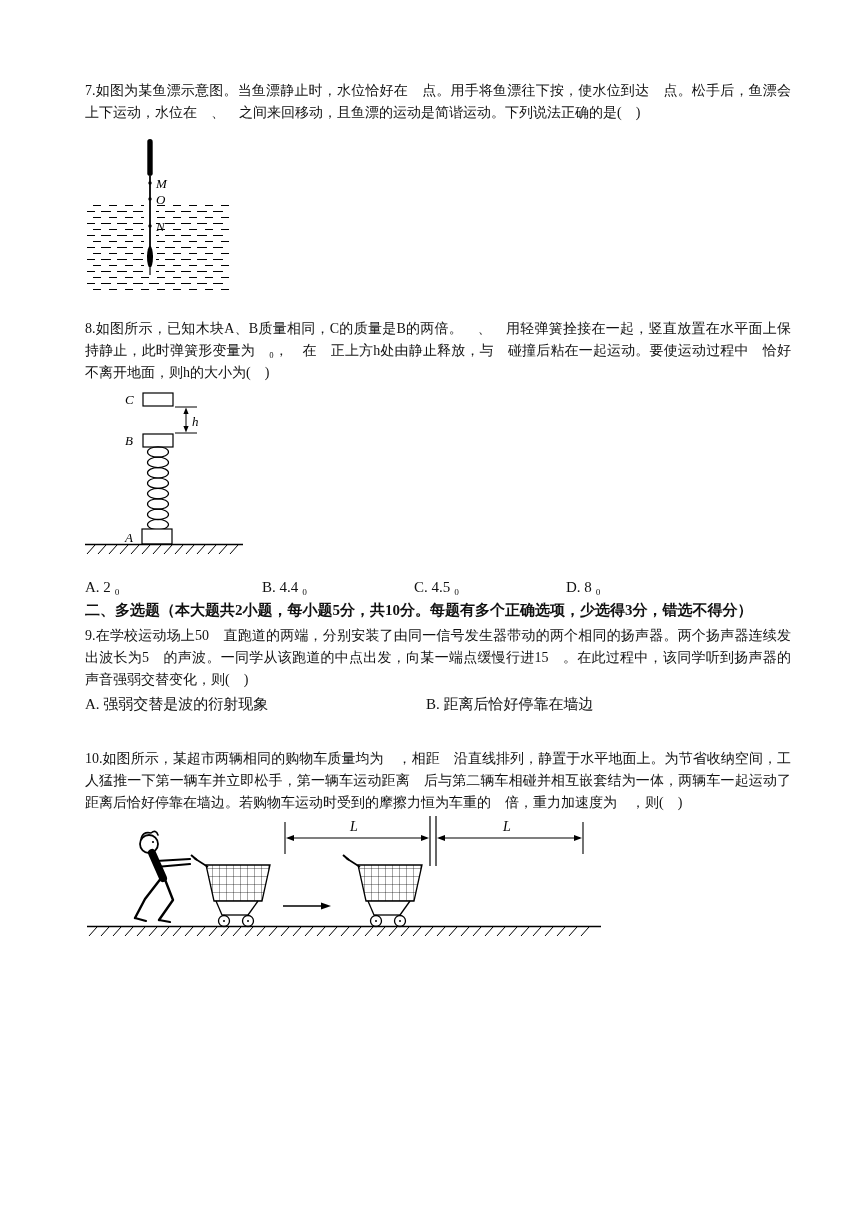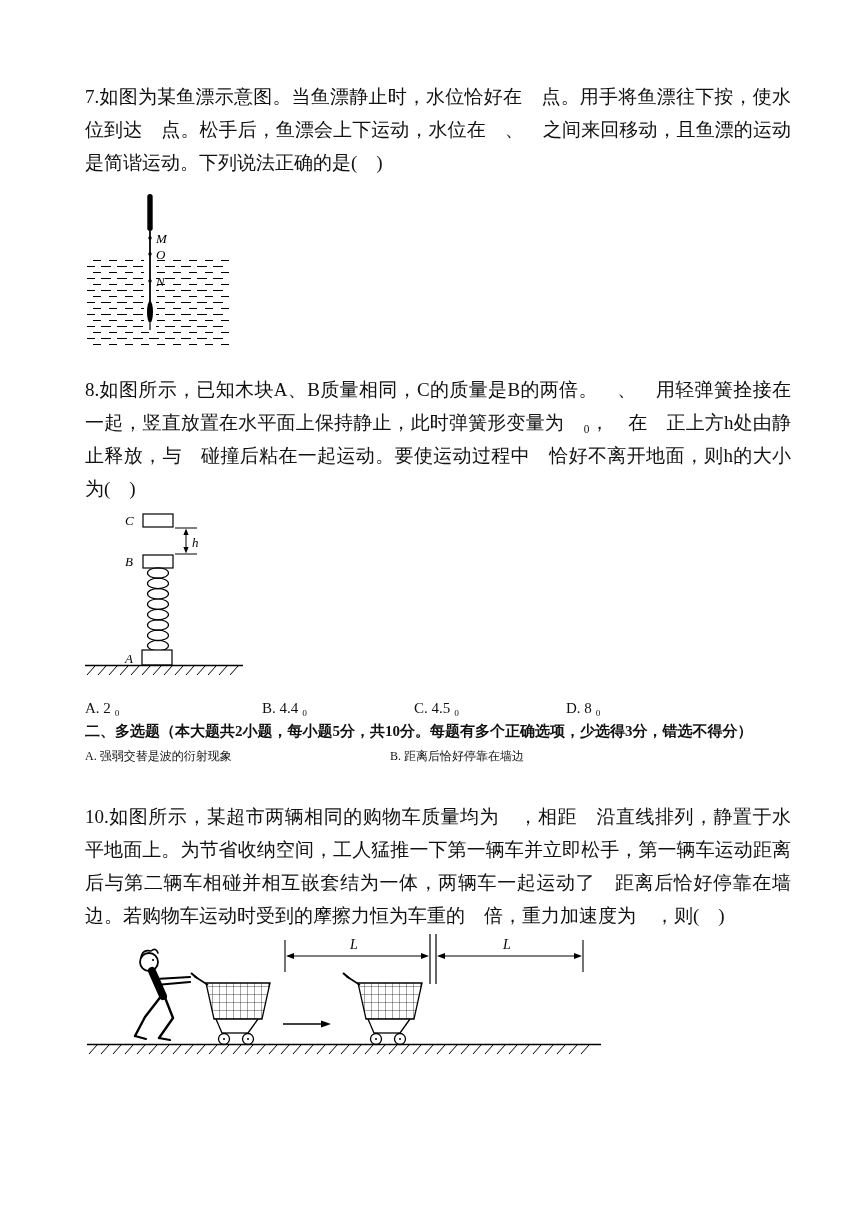--- a/index.html
+++ b/index.html
@@ -3,35 +3,35 @@
 <meta charset="utf-8">
 <style>
   * { margin:0; padding:0; box-sizing:border-box; }
   html, body { background:#ffffff; }
   body {
     width:867px; height:1227px; overflow:hidden;
     font-family:"Liberation Serif","DejaVu Serif",serif;
     color:#111111;
   }
   .page { width:867px; height:1227px; padding:80px 76px 0 85px; background:#fff; }
-  .stem { font-size:19px; line-height:33px; text-align:justify; }
+  .stem { font-size:14px; line-height:22px; text-align:justify; }
   .opt-line { font-size:15px; line-height:23px; }
   .options { margin-top:18px; }
   .diagram { display:block; }
   .q7-diagram { margin-top:12px; }
   .q8-stem { margin-top:22px; }
   .q8-diagram { margin-top:2px; }
   .opt-row { display:flex; margin-top:18px; font-size:15px; line-height:23px;gap:12px; }
   .opt-row .o1 { width:165px; }
   .opt-row .o2 { width:140px; }
   .opt-row .o3 { width:140px; }
   .sec-title { font-size:15px; line-height:23px; font-weight:bold; }
   .q9-stem { margin-top:3px; }
   .q9-options { margin-top:2px; }
-  .opt-row2 { display:flex; font-size:12px; line-height:23px; }
+  .opt-row2 { display:flex; font-size:15px; line-height:23px;gap:36px; }
   .opt-row2 .col1 { width:305px; }
   .q10-stem { margin-top:32px; }
   .q10-diagram { margin-top:0; }
   .svglbl { font:italic 13px "Liberation Serif","DejaVu Serif",serif; fill:#000; }
   .svglbl-big { font:italic 14px "Liberation Serif","DejaVu Serif",serif; fill:#000; }
   svg line, svg path, svg polyline { stroke:#000; }
 </style>
 </head>
 <body>
 
@@ -113,20 +113,21 @@
 
   <div class="opt-row">
     <span class="o1">A. 2 ₀</span>
     <span class="o2">B. 4.4 ₀</span>
     <span class="o3">C. 4.5 ₀</span>
     <span class="o4">D. 8 ₀</span>
   </div>
 
   <div class="sec-title">二、多选题（本大题共2小题，每小题5分，共10分。每题有多个正确选项，少选得3分，错选不得分）</div>
 
+  <p class="stem q9-stem">9.在学校运动场上50　直跑道的两端，分别安装了由同一信号发生器带动的两个相同的扬声器。两个扬声器连续发出波长为5　的声波。一同学从该跑道的中点出发，向某一端点缓慢行进15　。在此过程中，该同学听到扬声器的声音强弱交替变化，则(　)</p>
 
   <div class="q9-options">
     <div class="opt-row2">
       <span class="col1">A. 强弱交替是波的衍射现象</span>
       <span>B. 距离后恰好停靠在墙边</span>
     </div>
   </div>
 
   <p class="stem q10-stem">10.如图所示，某超市两辆相同的购物车质量均为　，相距　沿直线排列，静置于水平地面上。为节省收纳空间，工人猛推一下第一辆车并立即松手，第一辆车运动距离　后与第二辆车相碰并相互嵌套结为一体，两辆车一起运动了　距离后恰好停靠在墙边。若购物车运动时受到的摩擦力恒为车重的　倍，重力加速度为　，则(　)</p>
 

